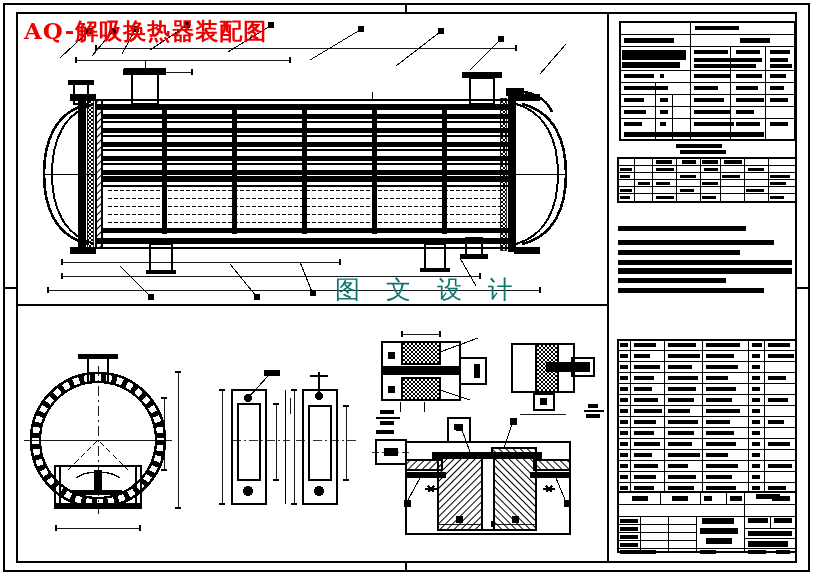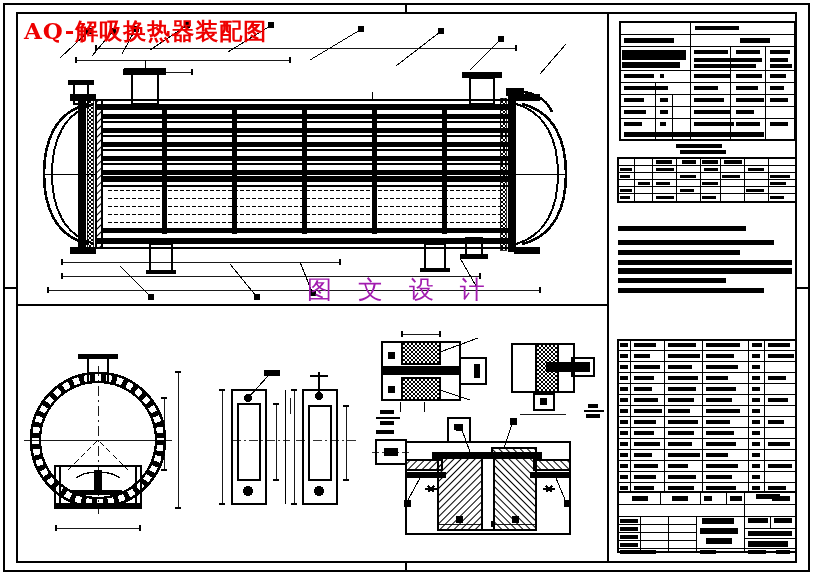--- a/index.html
+++ b/index.html
@@ -2,22 +2,22 @@
 <html><head>
 <meta charset="utf-8">
 <style>
   html,body{margin:0;padding:0;background:#ffffff;}
   body{width:813px;height:575px;overflow:hidden;
        font-family:"Liberation Sans","DejaVu Sans",sans-serif;}
   #sheet{position:relative;width:813px;height:411px;background:#fff;}
   #sheet svg{position:absolute;left:0;top:0;}
   .ttl{position:absolute;left:24px;top:16px;font-family:"DejaVu Serif","Liberation Serif",serif;
        font-size:23px;font-weight:bold;letter-spacing:1px;white-space:nowrap;}
-  .wm{position:absolute;left:307px;top:273px;font-family:"DejaVu Serif","Liberation Serif",serif;
-      font-size:25px;color:#a21caf;letter-spacing:9px;white-space:nowrap;}
+  .wm{position:absolute;left:335px;top:273px;font-family:"DejaVu Serif","Liberation Serif",serif;
+      font-size:25px;color:#0f766e;letter-spacing:9px;white-space:nowrap;}
 </style>
 </head>
 <body>
 
 <div id="sheet">
 
 <svg width="813" height="575" viewBox="0 0 813 575" shape-rendering="crispEdges">
   <defs>
     <pattern id="hatch" width="5" height="5" patternUnits="userSpaceOnUse" patternTransform="rotate(45)">
       <line x1="0" y1="0" x2="0" y2="5" stroke="#000" stroke-width="1.1"></line>

